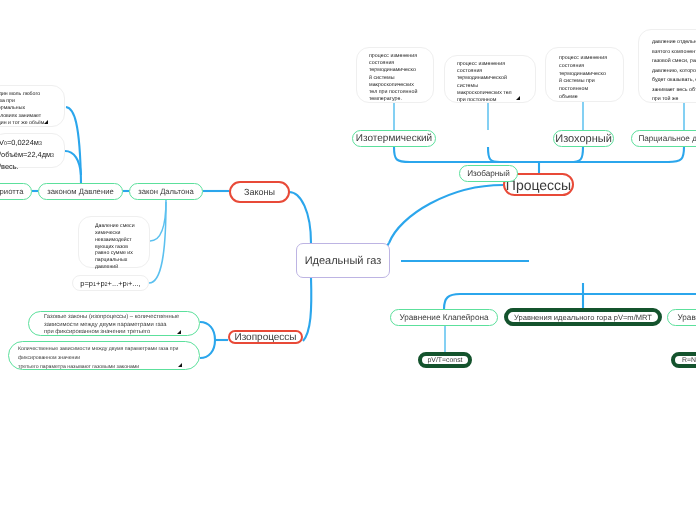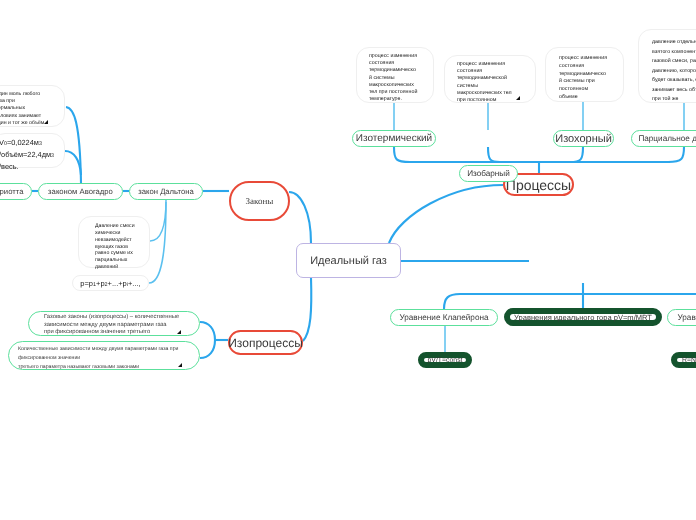--- a/index.html
+++ b/index.html
@@ -5,21 +5,21 @@
 <style>
   html,body{margin:0;padding:0;width:696px;height:520px;background:#ffffff;overflow:hidden;}
   body{font-family:"Liberation Sans",sans-serif;-webkit-font-smoothing:antialiased;text-rendering:geometricPrecision;}
   #canvas{position:relative;width:696px;height:520px;background:#fff;}
   svg.edges{position:absolute;left:0;top:0;width:696px;height:520px;}
   .node{position:absolute;box-sizing:border-box;background:#ffffff;}
   .ctr{display:flex;align-items:center;justify-content:center;text-align:center;}
   .n-root{border:1.4px solid #bdb4e3;border-radius:7px;font-size:11px;color:#3a3a3a;}
   .n-red{border:2px solid #e84a38;border-radius:99px;color:#3a3a3a;}
   .n-green{border:1.7px solid #5ce09c;border-radius:99px;color:#3a3a3a;}
-  .n-gray{border:6px solid #14532d;border-radius:99px;color:#3a3a3a;}
+  .n-gray{border:4px solid #14532d;border-radius:99px;color:#3a3a3a;}
   .n-box{border:1px solid #efefef;border-radius:13px;color:#1a1a1a;}
   .txt{white-space:pre;}
   .sm{font-size:0.72em;}
   .nowrap .txt{white-space:nowrap;}
   .tri{position:absolute;width:0;height:0;border-left:4.5px solid transparent;border-bottom:4.5px solid #111;}
 </style>
 </head>
 <body>
 
 <div id="canvas">
@@ -52,37 +52,37 @@
     <g fill="none" stroke="#5bc0ef" stroke-width="1.5" stroke-linecap="butt">
       <path d="M394 103 L 394 130"></path>
       <path d="M488 103 L 488 130"></path>
       <path d="M583 102 L 583 130"></path>
       <path d="M684 103 L 684 130"></path>
       <path d="M150 241 C 162 241 166 222 166 200"></path>
       <path d="M149 283 C 162 283 166 250 166 202"></path>
       <path d="M445 326 L 445 352"></path>
     </g>
   </svg>
-  <div class="node n-root ctr" style="left:296px;top:243px;width:105px;height:35px;">
+  <div class="node n-root ctr" style="left:296px;top:243px;width:94px;height:35px;">
       <span class="txt">Идеальный газ</span>
     </div>
-  <div class="node n-red ctr" style="left:229px;top:181px;width:61px;height:40px;font-size:9px;font-family:Liberation Serif, serif;">
+  <div class="node n-red ctr" style="left:229px;top:181px;width:61px;height:22px;font-size:9px;">
       <span class="txt">Законы</span>
     </div>
   <div class="node n-red ctr" style="left:503px;top:173px;width:71px;height:23px;font-size:14px;">
       <span class="txt">Процессы</span>
     </div>
-  <div class="node n-red ctr" style="left:228px;top:330px;width:75px;height:25px;font-size:12px;">
+  <div class="node n-red ctr" style="left:228px;top:330px;width:75px;height:14px;font-size:10px;">
       <span class="txt">Изопроцессы</span>
     </div>
   <div class="node n-green ctr nowrap" style="left:-76px;top:183px;width:108px;height:17px;font-size:7.7px;">
       <span class="txt">законом Бойля-Мариотта</span>
     </div>
   <div class="node n-green ctr" style="left:38px;top:183px;width:85px;height:17px;font-size:7.7px;">
-      <span class="txt">законом Авогадро</span>
+      <span class="txt">законом Давление</span>
     </div>
   <div class="node n-green ctr" style="left:129px;top:183px;width:74px;height:17px;font-size:7.7px;">
       <span class="txt">закон Дальтона</span>
     </div>
   <div class="node n-box" style="left:-12px;top:85px;width:77px;height:42px;font-size:5.2px;line-height:7.2px;padding:5px 0 0 6px;"><span class="txt">Один моль любого
 газа при
 нормальных
 условиях занимает
 один и тот же объём</span><span class="tri" style="right:16px;bottom:2px;"></span></div>
   <div class="node n-box" style="left:-8px;top:133px;width:73px;height:35px;font-size:7.4px;line-height:9.8px;padding:4px 0 0 6px;"><span class="txt"><span>V</span><span class="sm">0</span><span>=0,0224м</span><span class="sm">3</span></span><br><span class="txt"><span>/объём=22,4дм</span><span class="sm">3</span><span></span><span class="sm"></span></span><br><span class="txt">/весь.</span></div>

